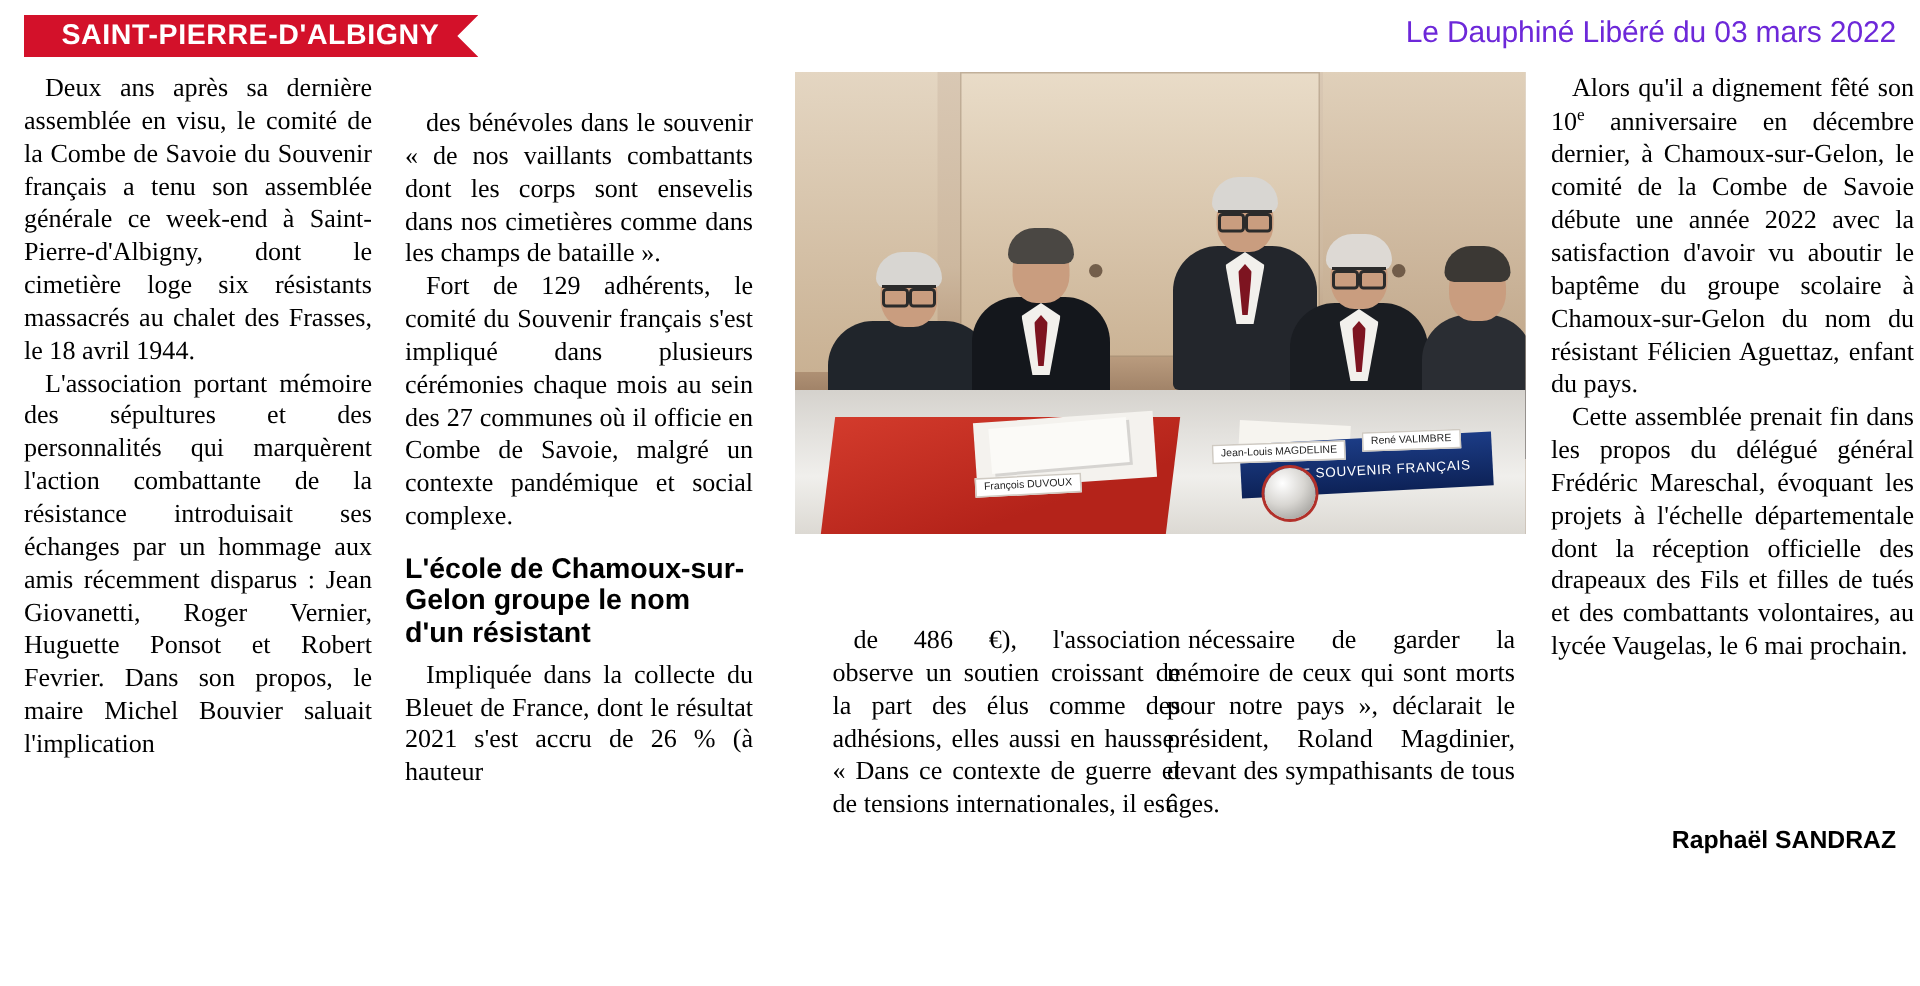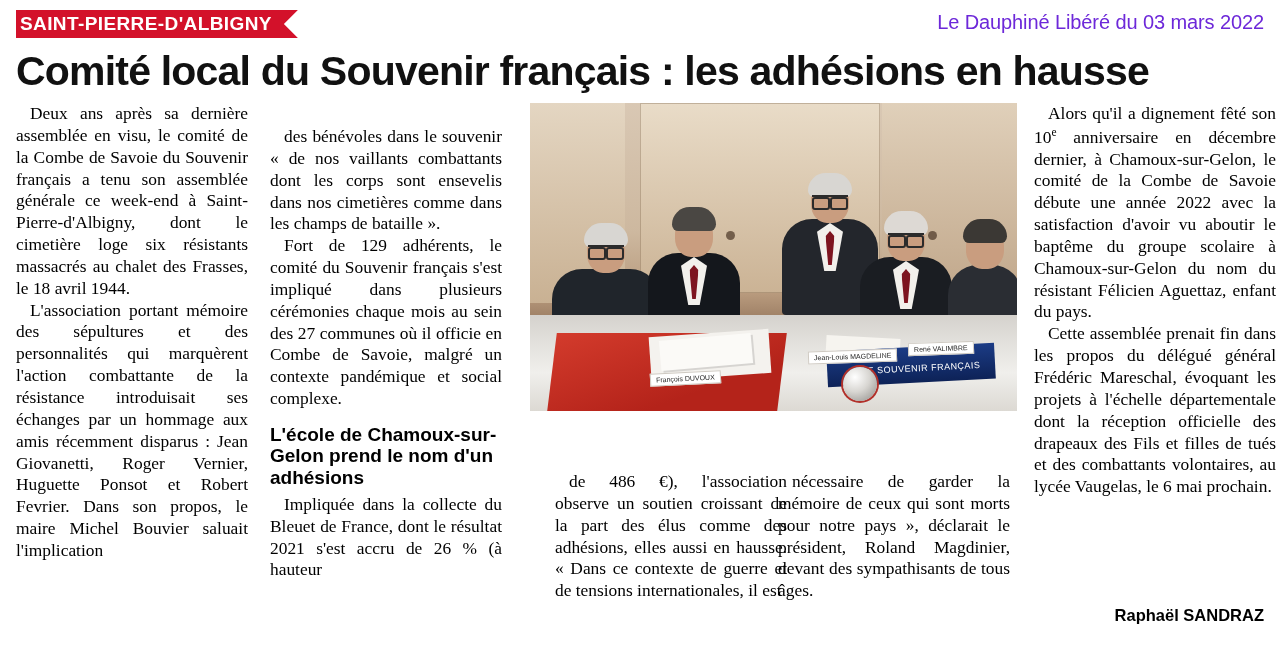--- a/index.html
+++ b/index.html
@@ -32,21 +32,21 @@
   .kicker {
     position: absolute;
     left: 4px;
     top: 2px;
     background: #d3112a;
     color: #ffffff;
     font-family: "Liberation Sans", sans-serif;
     font-weight: bold;
     font-size: 19px;
     letter-spacing: 0.4px;
-    padding: 4px 26px 5px 4px;
+    padding: 4px 26px 5px 25px;
     line-height: 1;
     clip-path: polygon(0 0, 100% 0, calc(100% - 14px) 50%, 100% 100%, 0 100%);
   }
   .source {
     position: absolute;
     right: 4px;
     top: 3px;
     font-family: "Liberation Sans", sans-serif;
     font-size: 20px;
     color: #6d28d9;
@@ -270,33 +270,32 @@
 </head>
 <body>
 
 <div class="page">
 
   <div class="header-row">
     <div class="kicker">SAINT-PIERRE-D'ALBIGNY</div>
     <div class="source">Le Dauphiné Libéré du 03 mars 2022</div>
   </div>
 
-  <h1 class="headline">Comité local du Souvenir français : les adhésions en hausse</h1>
 
   <div class="content">
 
     <div class="col col1">
       <p>Deux ans après sa dernière assemblée en visu, le comité de la Combe de Savoie du Souvenir français a tenu son assemblée générale ce week-end à Saint-Pierre-d'Albigny, dont le cimetière loge six résistants massacrés au chalet des Frasses, le 18 avril 1944.</p>
       <p>L'association portant mémoire des sépultures et des personnalités qui marquèrent l'action combattante de la résistance introduisait ses échanges par un hommage aux amis récemment disparus : Jean Giovanetti, Roger Vernier, Huguette Ponsot et Robert Fevrier. Dans son propos, le maire Michel Bouvier saluait l'implication</p>
     </div>
 
     <div class="col col2">
       <p>des bénévoles dans le souvenir « de nos vaillants combattants dont les corps sont ensevelis dans nos cimetières comme dans les champs de bataille ».</p>
       <p>Fort de 129 adhérents, le comité du Souvenir français s'est impliqué dans plusieurs cérémonies chaque mois au sein des 27 communes où il officie en Combe de Savoie, malgré un contexte pandémique et social complexe.</p>
-      <div class="subhead">L'école de Chamoux-sur-Gelon prend le nom d'un adhésions</div>
+      <div class="subhead">L'école de Chamoux-sur-Gelon groupe le nom d'un résistant</div>
       <p>Impliquée dans la collecte du Bleuet de France, dont le résultat 2021 s'est accru de 26 % (à hauteur</p>
     </div>
 
     <div class="col col3">
       <p>de 486 €), l'association observe un soutien croissant de la part des élus comme des adhésions, elles aussi en hausse. « Dans ce contexte de guerre et de tensions internationales, il est</p>
     </div>
 
     <div class="col col4">
       <p>nécessaire de garder la mémoire de ceux qui sont morts pour notre pays », déclarait le président, Roland Magdinier, devant des sympathisants de tous âges.</p>
     </div>

